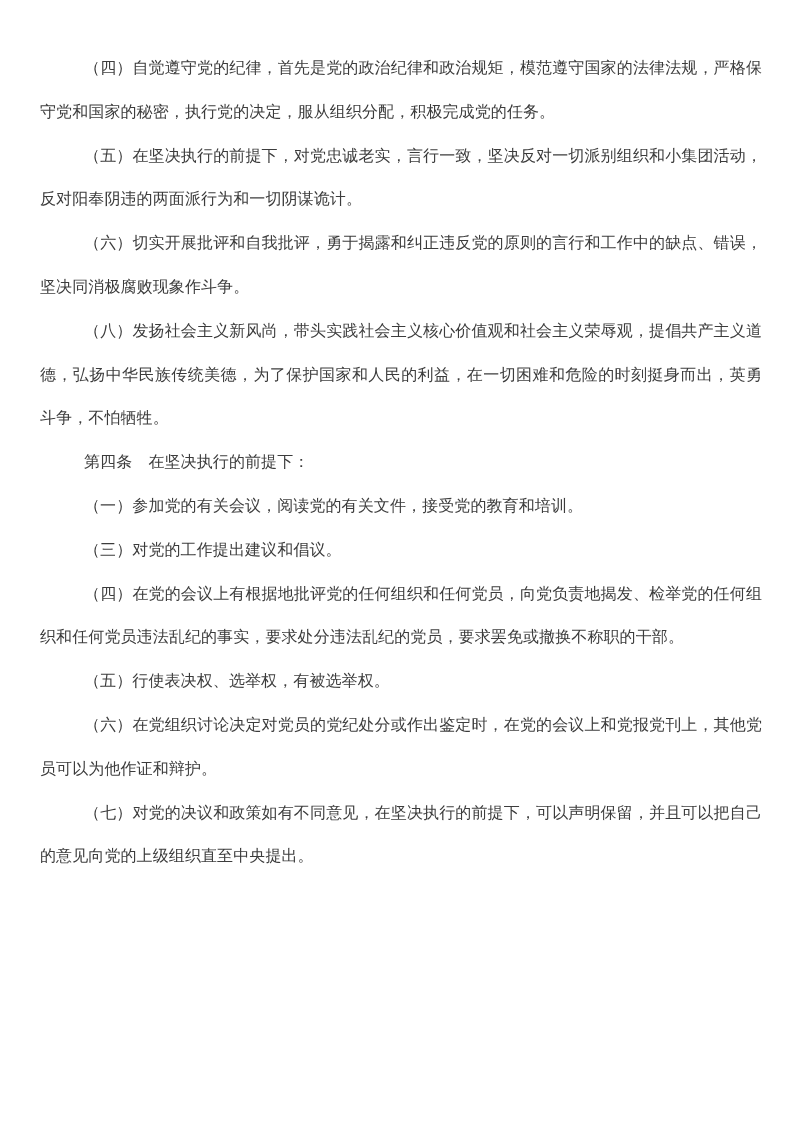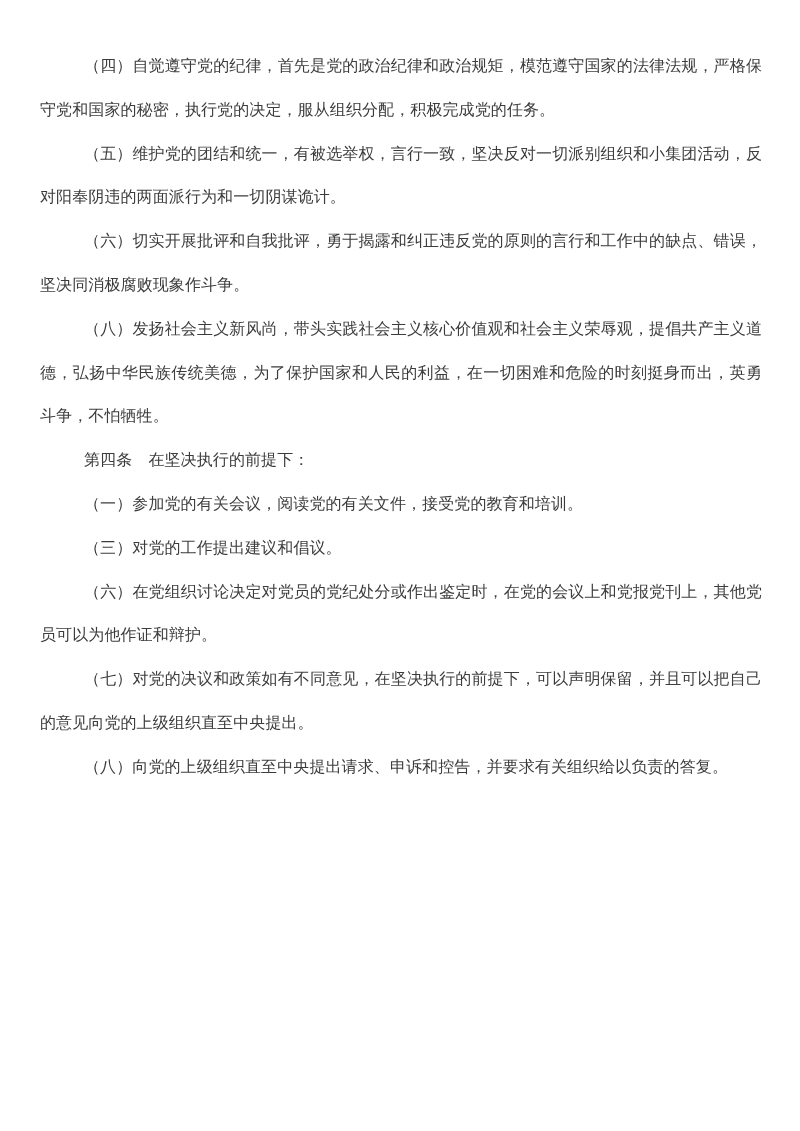--- a/index.html
+++ b/index.html
@@ -10,40 +10,41 @@
   .page {
     position: relative;
     box-sizing: border-box;
     width: 800px;
     height: 1131px;
     background: #ffffff;
     padding: 46px 38px 0 40px;
     overflow: hidden;
   }
   .para {
-    font-family: Liberation Mono, monospace;
+    font-family: Liberation Sans, sans-serif;
     font-size: 16px;
     letter-spacing: 0.1px;
     line-height: 43.8px;
     color: #3c3c3c;
     text-align: justify;
     text-indent: 44px;
     margin: 0;
     padding: 0;
     line-break: strict;
     word-break: normal;
   }
 </style>
 </head>
 <body>
 
 <div class="page">
   <p class="para">（四）自觉遵守党的纪律，首先是党的政治纪律和政治规矩，模范遵守国家的法律法规，严格保守党和国家的秘密，执行党的决定，服从组织分配，积极完成党的任务。</p>
-  <p class="para">（五）维护党的团结和统一，有被选举权，言行一致，坚决反对一切派别组织和小集团活动，反对阳奉阴违的两面派行为和一切阴谋诡计。</p>
+  <p class="para">（五）在坚决执行的前提下，对党忠诚老实，言行一致，坚决反对一切派别组织和小集团活动，反对阳奉阴违的两面派行为和一切阴谋诡计。</p>
   <p class="para">（六）切实开展批评和自我批评，勇于揭露和纠正违反党的原则的言行和工作中的缺点、错误，坚决同消极腐败现象作斗争。</p>
   <p class="para">（八）发扬社会主义新风尚，带头实践社会主义核心价值观和社会主义荣辱观，提倡共产主义道德，弘扬中华民族传统美德，为了保护国家和人民的利益，在一切困难和危险的时刻挺身而出，英勇斗争，不怕牺牲。</p>
   <p class="para">第四条　在坚决执行的前提下：</p>
   <p class="para">（一）参加党的有关会议，阅读党的有关文件，接受党的教育和培训。</p>
   <p class="para">（三）对党的工作提出建议和倡议。</p>
+  <p class="para">（四）在党的会议上有根据地批评党的任何组织和任何党员，向党负责地揭发、检举党的任何组织和任何党员违法乱纪的事实，要求处分违法乱纪的党员，要求罢免或撤换不称职的干部。</p>
+  <p class="para">（五）行使表决权、选举权，有被选举权。</p>
   <p class="para">（六）在党组织讨论决定对党员的党纪处分或作出鉴定时，在党的会议上和党报党刊上，其他党员可以为他作证和辩护。</p>
   <p class="para">（七）对党的决议和政策如有不同意见，在坚决执行的前提下，可以声明保留，并且可以把自己的意见向党的上级组织直至中央提出。</p>
-  <p class="para">（八）向党的上级组织直至中央提出请求、申诉和控告，并要求有关组织给以负责的答复。</p>
 </div>
 
 </body></html>

